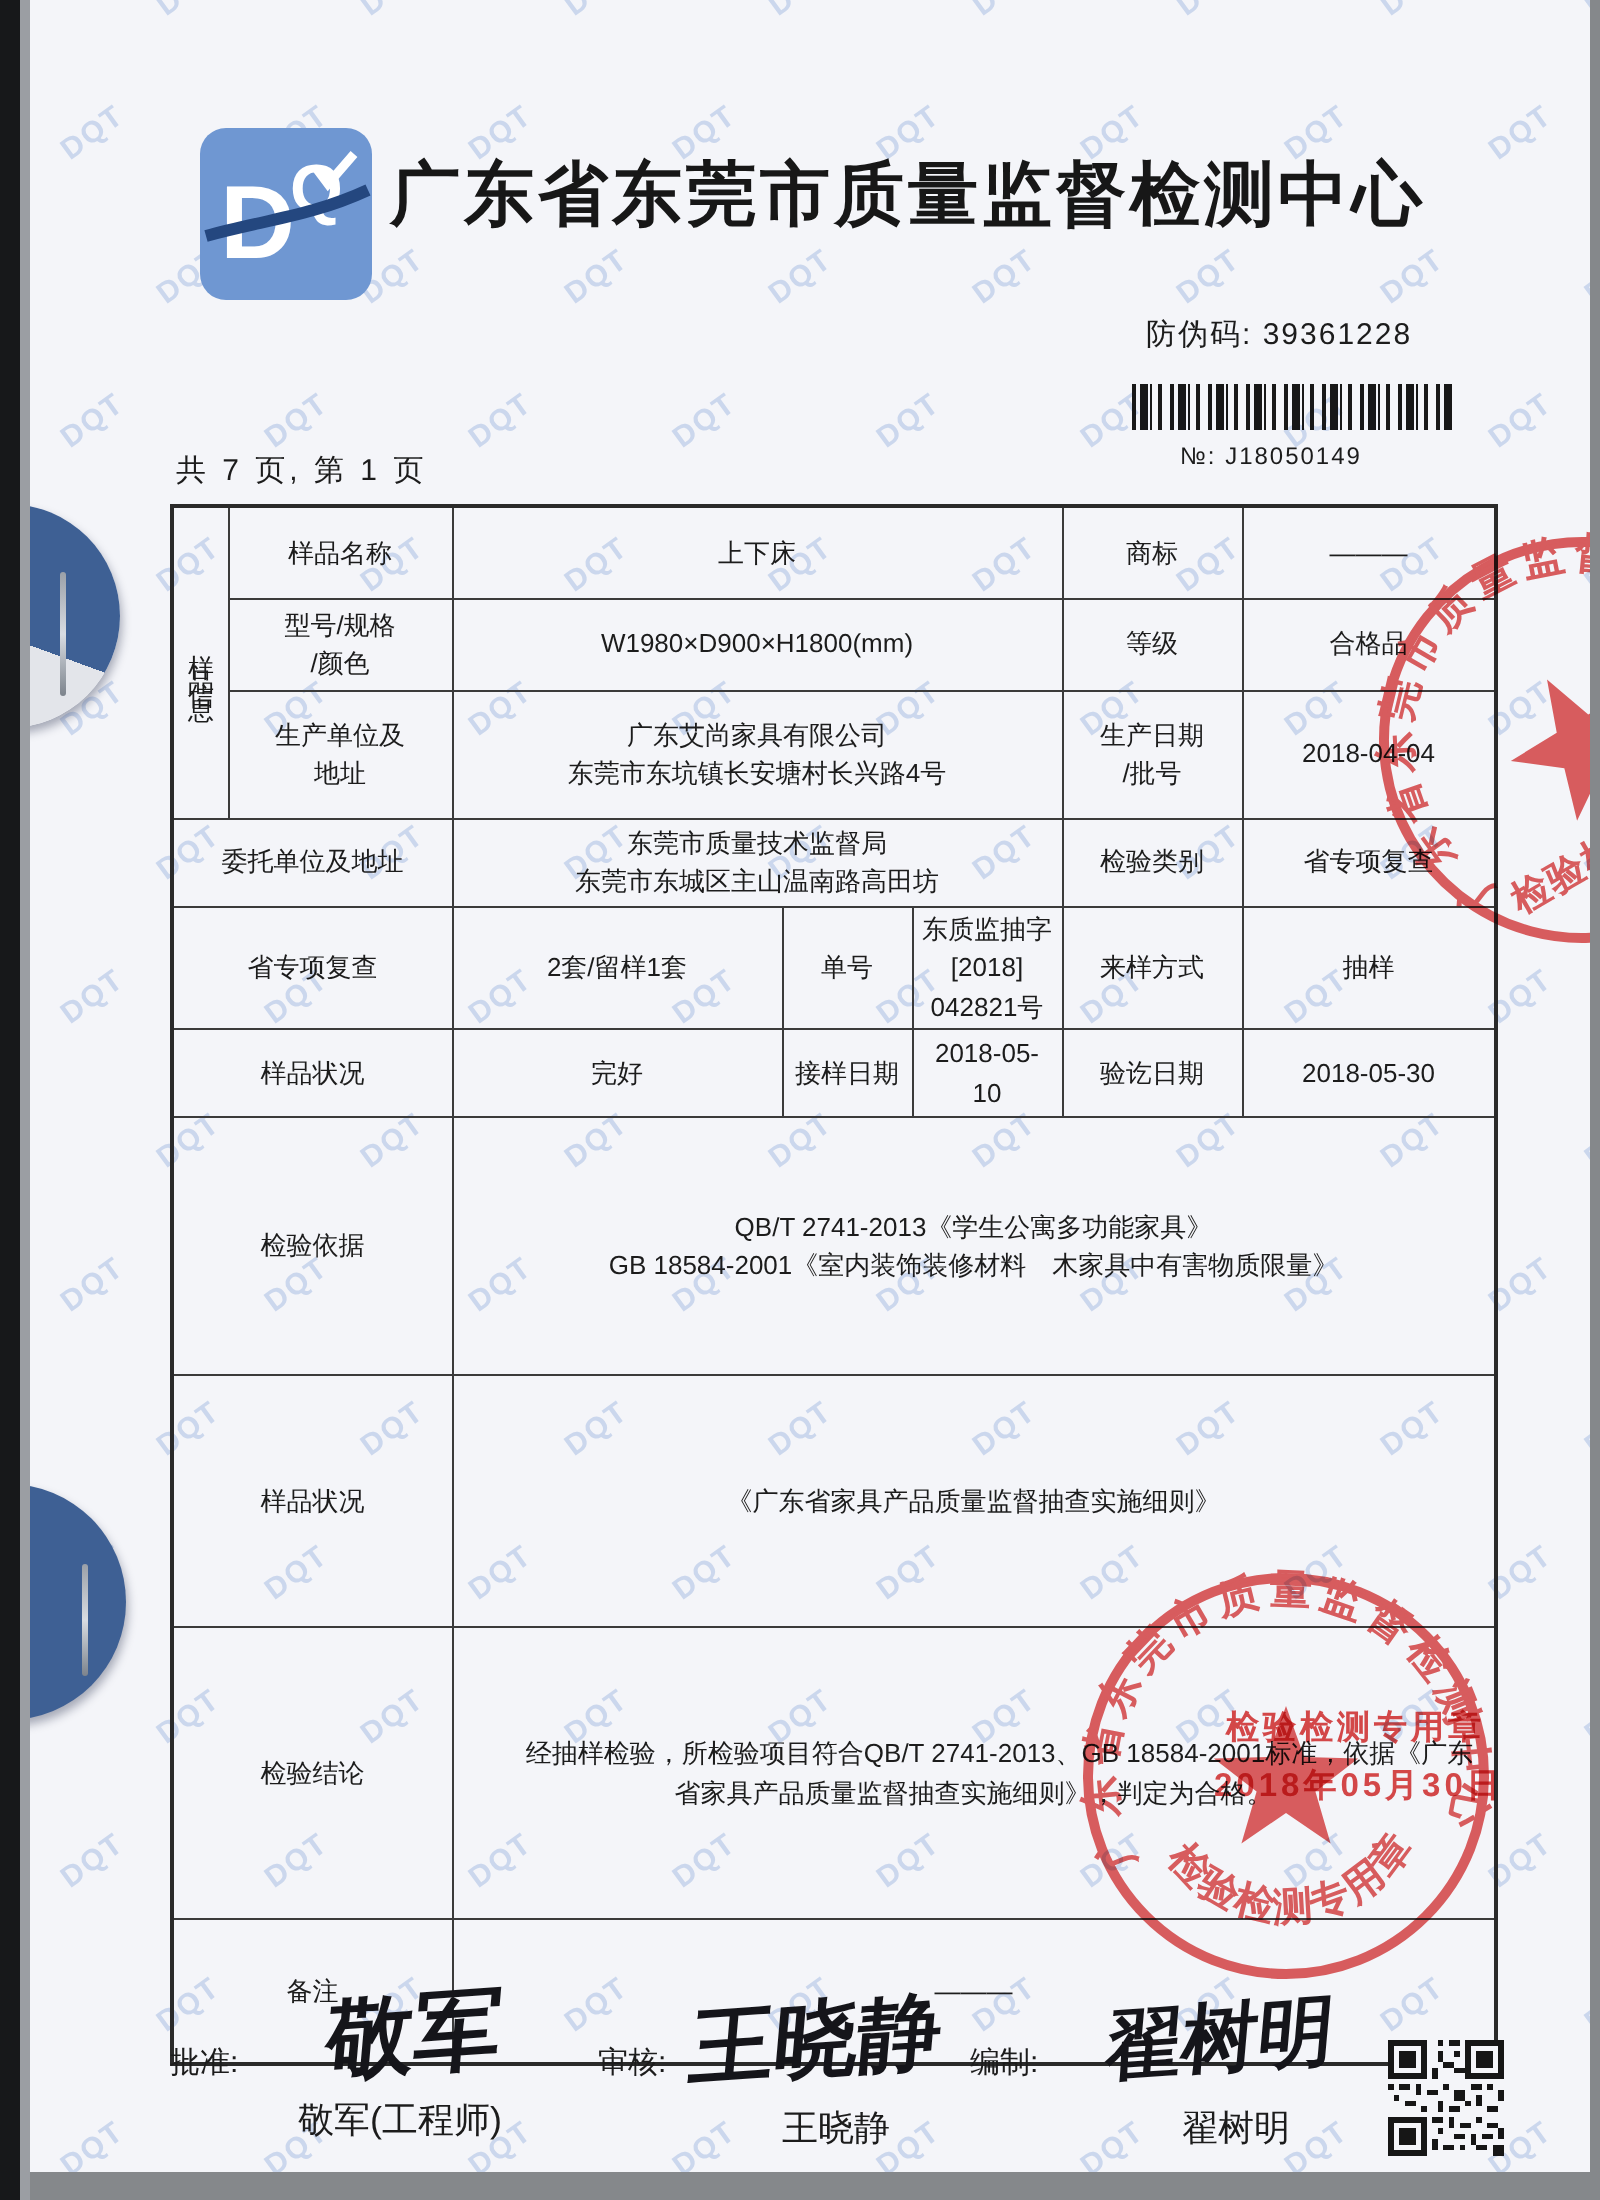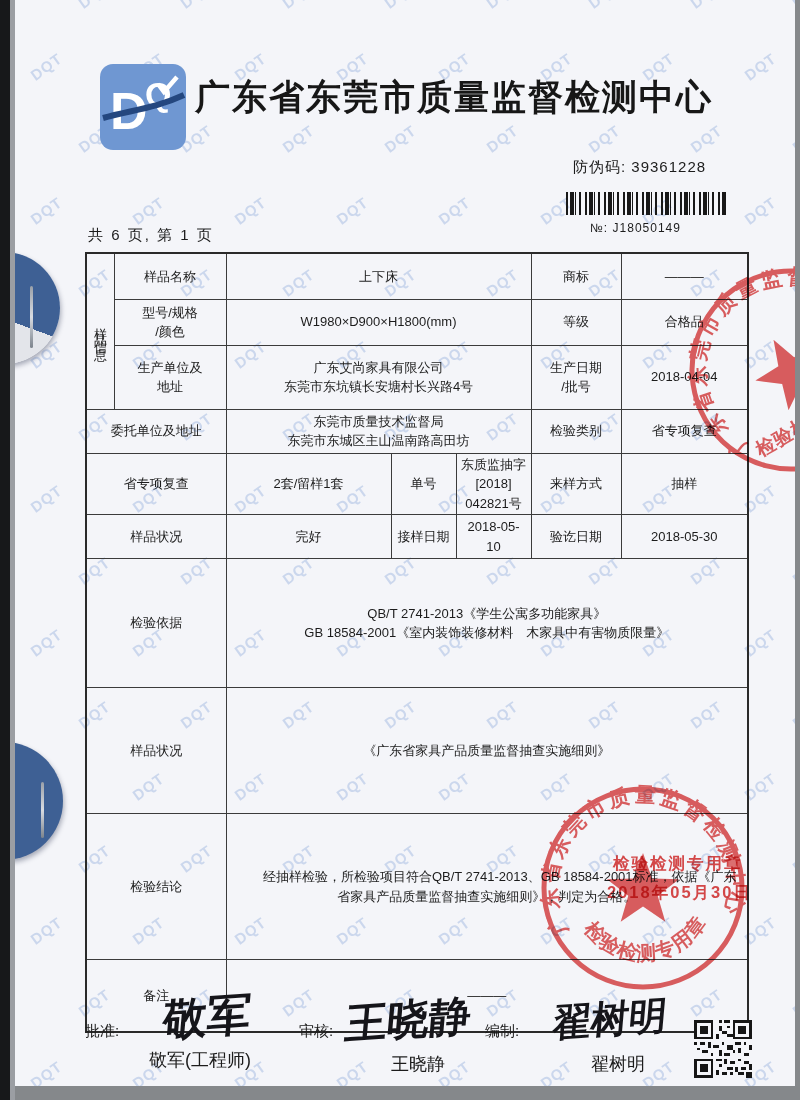--- a/index.html
+++ b/index.html
@@ -206,21 +206,21 @@
       <div class="org-cn">广东省东莞市质量监督检测中心</div>
       <div class="antifake">
         <span>防伪码:</span>
         <span>39361228</span>
       </div>
       <div class="barcode"></div>
       <div class="rpt-no">
         <span>№:</span>
         <span>J18050149</span>
       </div>
-      <div class="page-info">共 6 页, 第 1 页</div>
+      <div class="page-info">共 7 页, 第 1 页</div>
 
       <table class="rpt">
         <colgroup>
           <col style="width:28px">
             <col style="width:112px">
             <col style="width:165px">
           <col style="width:65px">
             <col style="width:75px">
             <col style="width:90px">
             <col style="width:127px">

